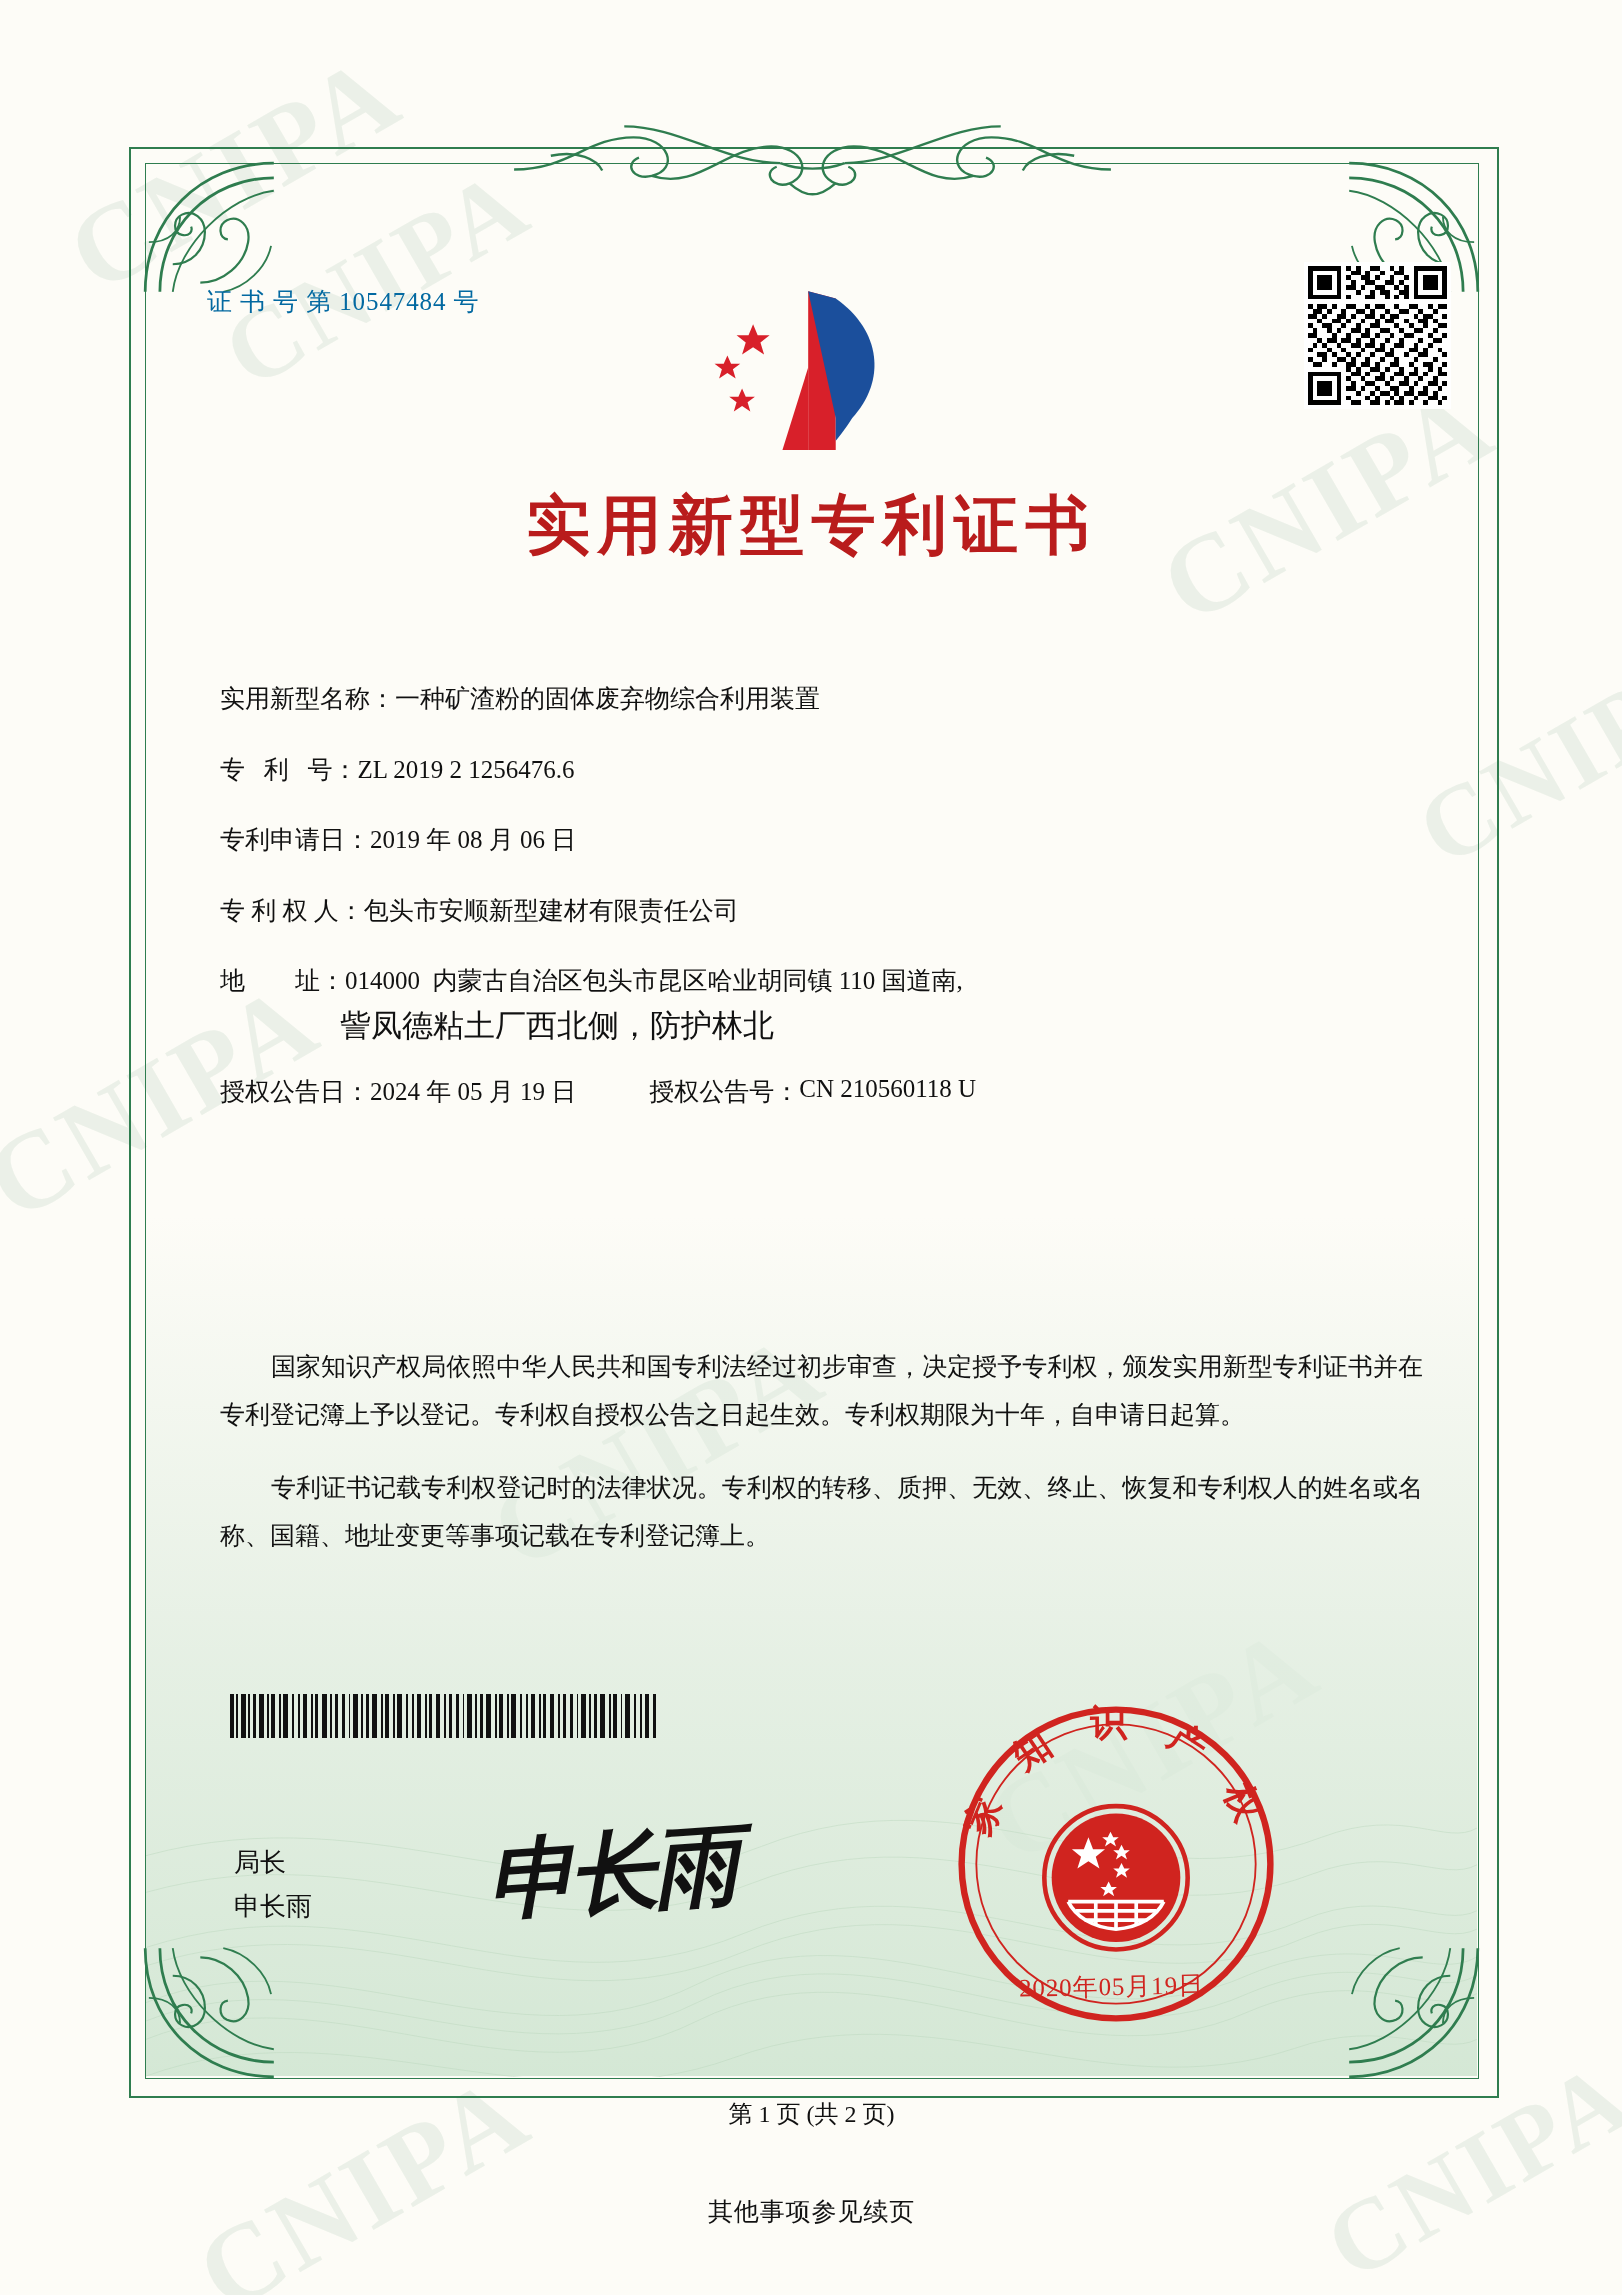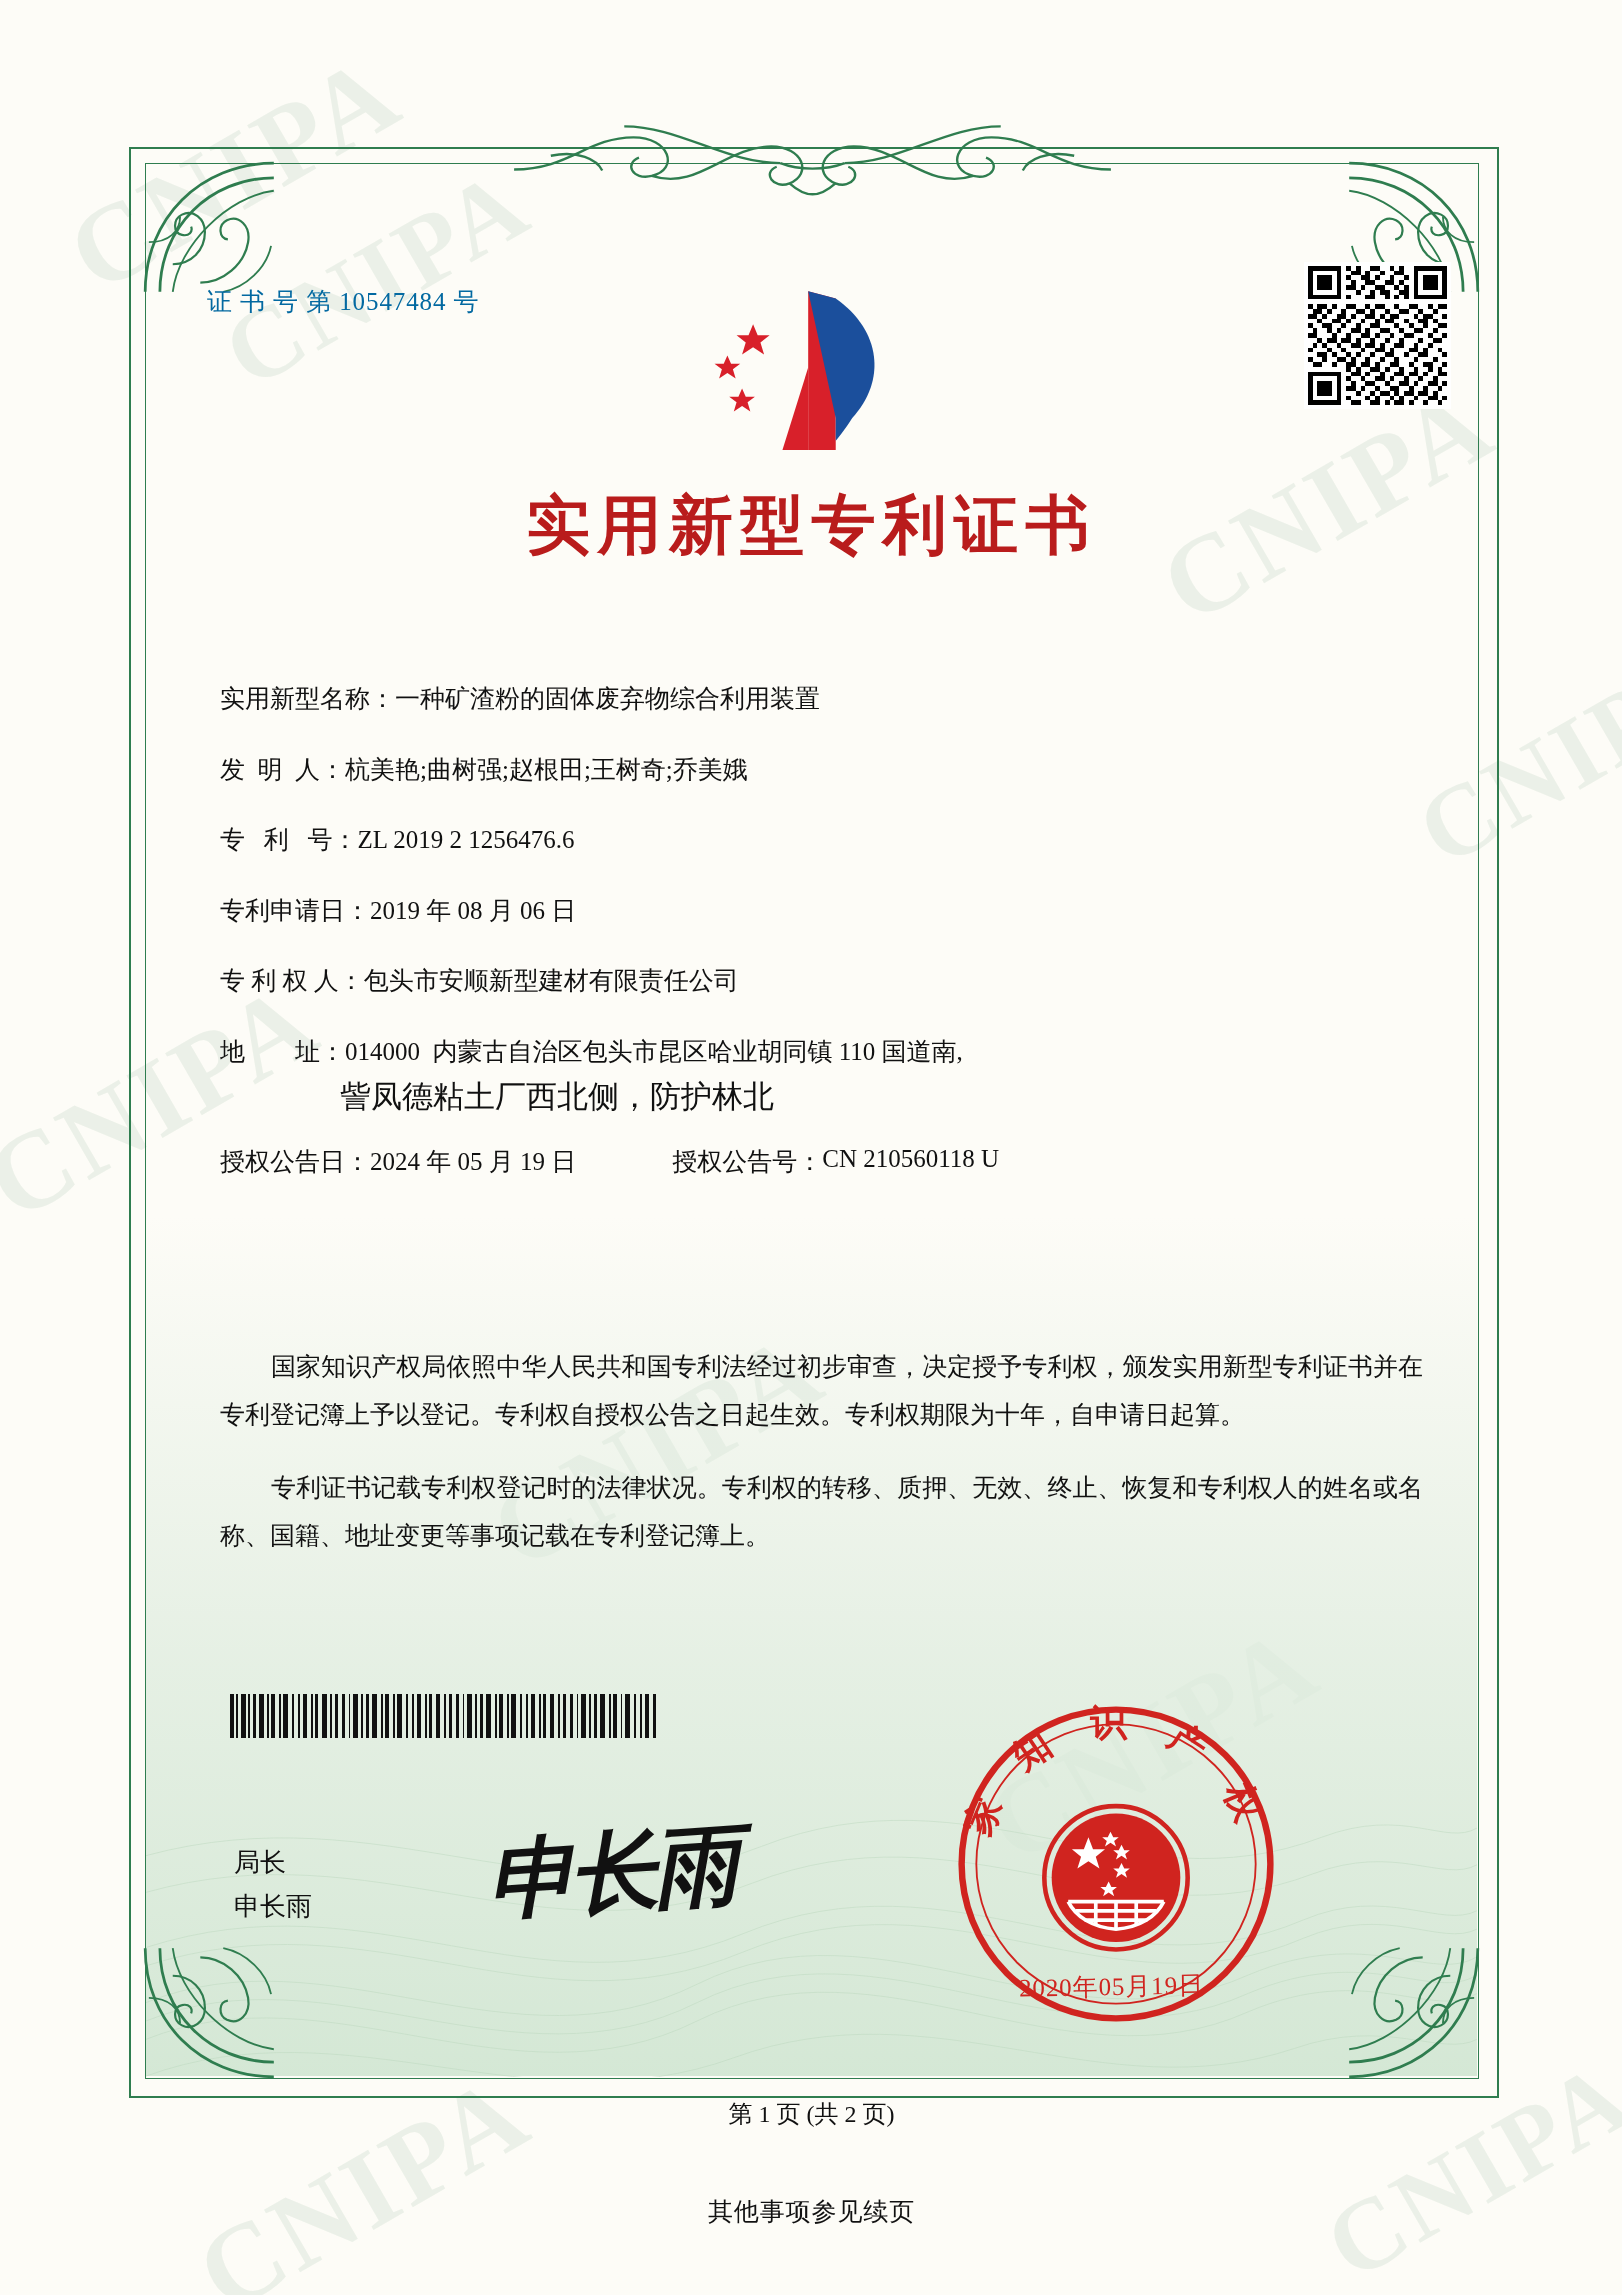--- a/index.html
+++ b/index.html
@@ -74,21 +74,21 @@
     z-index:5;
   }
 
   
   .fields{position:absolute;left:220px;top:680px;width:1194px;z-index:5;color:#111;}
   .row{display:flex;margin-bottom:33px;font-size:25px;line-height:1.5;}
   .lbl{white-space:pre;}
   .val{white-space:pre-wrap;}
   .row-two{display:flex;margin-bottom:13px;font-size:25px;}
   .row-two .grp{display:flex;}
-  .row-two .grp.second{margin-left:96px;}
+  .row-two .grp.second{margin-left:73px;}
   .addr-cont{margin-left:120px;margin-top:3.7px;font-size:31px;}
 
   
   .paras{position:absolute;left:220px;top:1318px;width:1203px;z-index:5;color:#111;}
   .para{font-size:25px;line-height:48px;text-indent:51px;text-align:justify;margin-bottom:13px;}
 
   
   .barcode{position:absolute;left:230px;top:1694px;height:44px;width:432px;z-index:5;}
 
   
@@ -460,24 +460,20 @@
 </svg>
 
 <div class="title">实用新型专利证书</div>
 
 <div class="fields">
   <div class="row">
     <span class="lbl">实用新型名称：</span>
     <span class="val">一种矿渣粉的固体废弃物综合利用装置</span>
   </div>
   <div class="row">
-    <span class="lbl">发  明  人：</span>
-    <span class="val">杭美艳;曲树强;赵根田;王树奇;乔美娥</span>
-  </div>
-  <div class="row">
     <span class="lbl">专   利   号：</span>
     <span class="val">ZL 2019 2 1256476.6</span>
   </div>
   <div class="row">
     <span class="lbl">专利申请日：</span>
     <span class="val">2019 年 08 月 06 日</span>
   </div>
   <div class="row">
     <span class="lbl">专 利 权 人：</span>
     <span class="val">包头市安顺新型建材有限责任公司</span>

